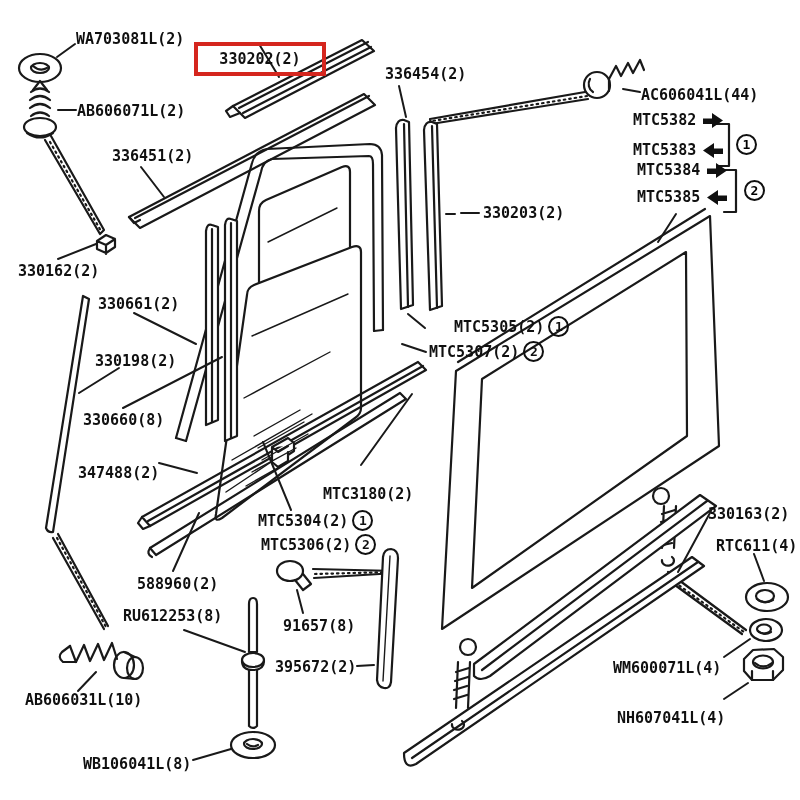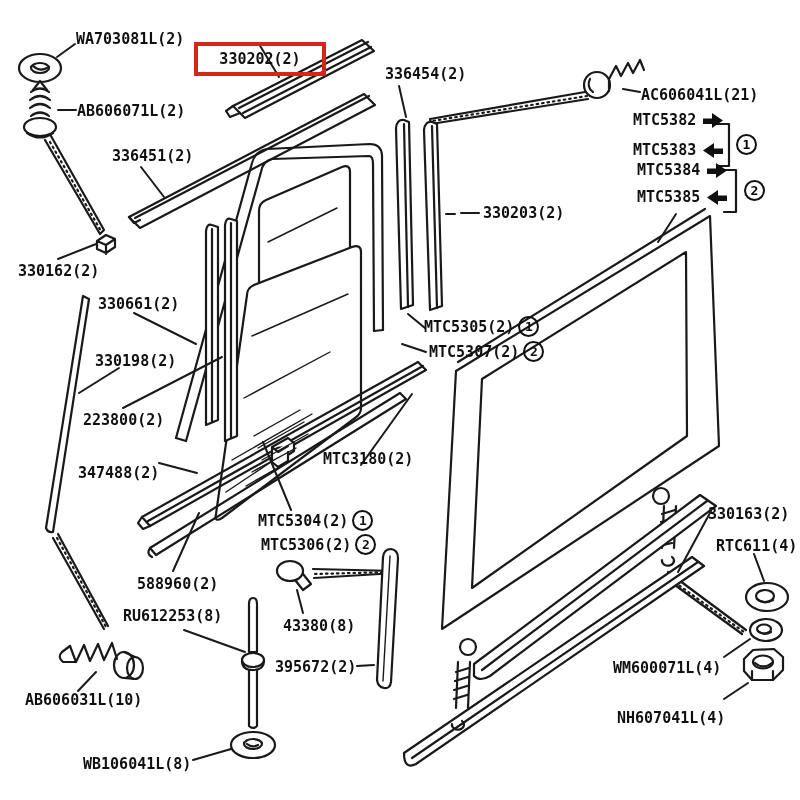--- a/index.html
+++ b/index.html
@@ -241,21 +241,21 @@
 <div class="lbl" style="left:77px;top:101px">
     <span>AB606071L(2)</span>
   </div>
 <div class="lbl" style="left:112px;top:146px">
     <span>336451(2)</span>
   </div>
 <div class="lbl" style="left:385px;top:64px">
     <span>336454(2)</span>
   </div>
 <div class="lbl" style="left:641px;top:85px">
-    <span>AC606041L(21)</span>
+    <span>AC606041L(44)</span>
   </div>
 
 <div class="lbl" style="left:633px;top:110px">
   <span>MTC5382</span>
   <svg class="arrow" width="22" height="17" viewBox="0 0 22 17">
       <path d="M1 6.5 h9 V1 l11 7.5 L10 16 V12 H1 z" fill="#101010"></path>
     </svg>
 </div>
 <div class="lbl" style="left:633px;top:140px">
   <span>MTC5383</span>
@@ -289,40 +289,40 @@
 <div class="lbl" style="left:18px;top:261px">
     <span>330162(2)</span>
   </div>
 <div class="lbl" style="left:98px;top:294px">
     <span>330661(2)</span>
   </div>
 <div class="lbl" style="left:95px;top:351px">
     <span>330198(2)</span>
   </div>
 <div class="lbl" style="left:83px;top:410px">
-    <span>223800(2)</span>
+    <span>330660(8)</span>
   </div>
 <div class="lbl" style="left:78px;top:463px">
     <span>347488(2)</span>
   </div>
 
-<div class="lbl" style="left:424px;top:316px">
+<div class="lbl" style="left:454px;top:316px">
   <span>MTC5305(2)</span>
   <span class="circ">
       <span>1</span>
     </span>
 </div>
 <div class="lbl" style="left:429px;top:341px">
   <span>MTC5307(2)</span>
   <span class="circ">
       <span>2</span>
     </span>
 </div>
 
-<div class="lbl" style="left:323px;top:449px">
+<div class="lbl" style="left:323px;top:484px">
     <span>MTC3180(2)</span>
   </div>
 
 <div class="lbl" style="left:258px;top:510px">
   <span>MTC5304(2)</span>
   <span class="circ">
       <span>1</span>
     </span>
 </div>
 <div class="lbl" style="left:261px;top:534px">
@@ -332,21 +332,21 @@
     </span>
 </div>
 
 <div class="lbl" style="left:137px;top:574px">
     <span>588960(2)</span>
   </div>
 <div class="lbl" style="left:123px;top:606px">
     <span>RU612253(8)</span>
   </div>
 <div class="lbl" style="left:283px;top:616px">
-    <span>43380(8)</span>
+    <span>91657(8)</span>
   </div>
 <div class="lbl" style="left:275px;top:657px">
     <span>395672(2)</span>
   </div>
 <div class="lbl" style="left:25px;top:690px">
     <span>AB606031L(10)</span>
   </div>
 <div class="lbl" style="left:83px;top:754px">
     <span>WB106041L(8)</span>
   </div>

